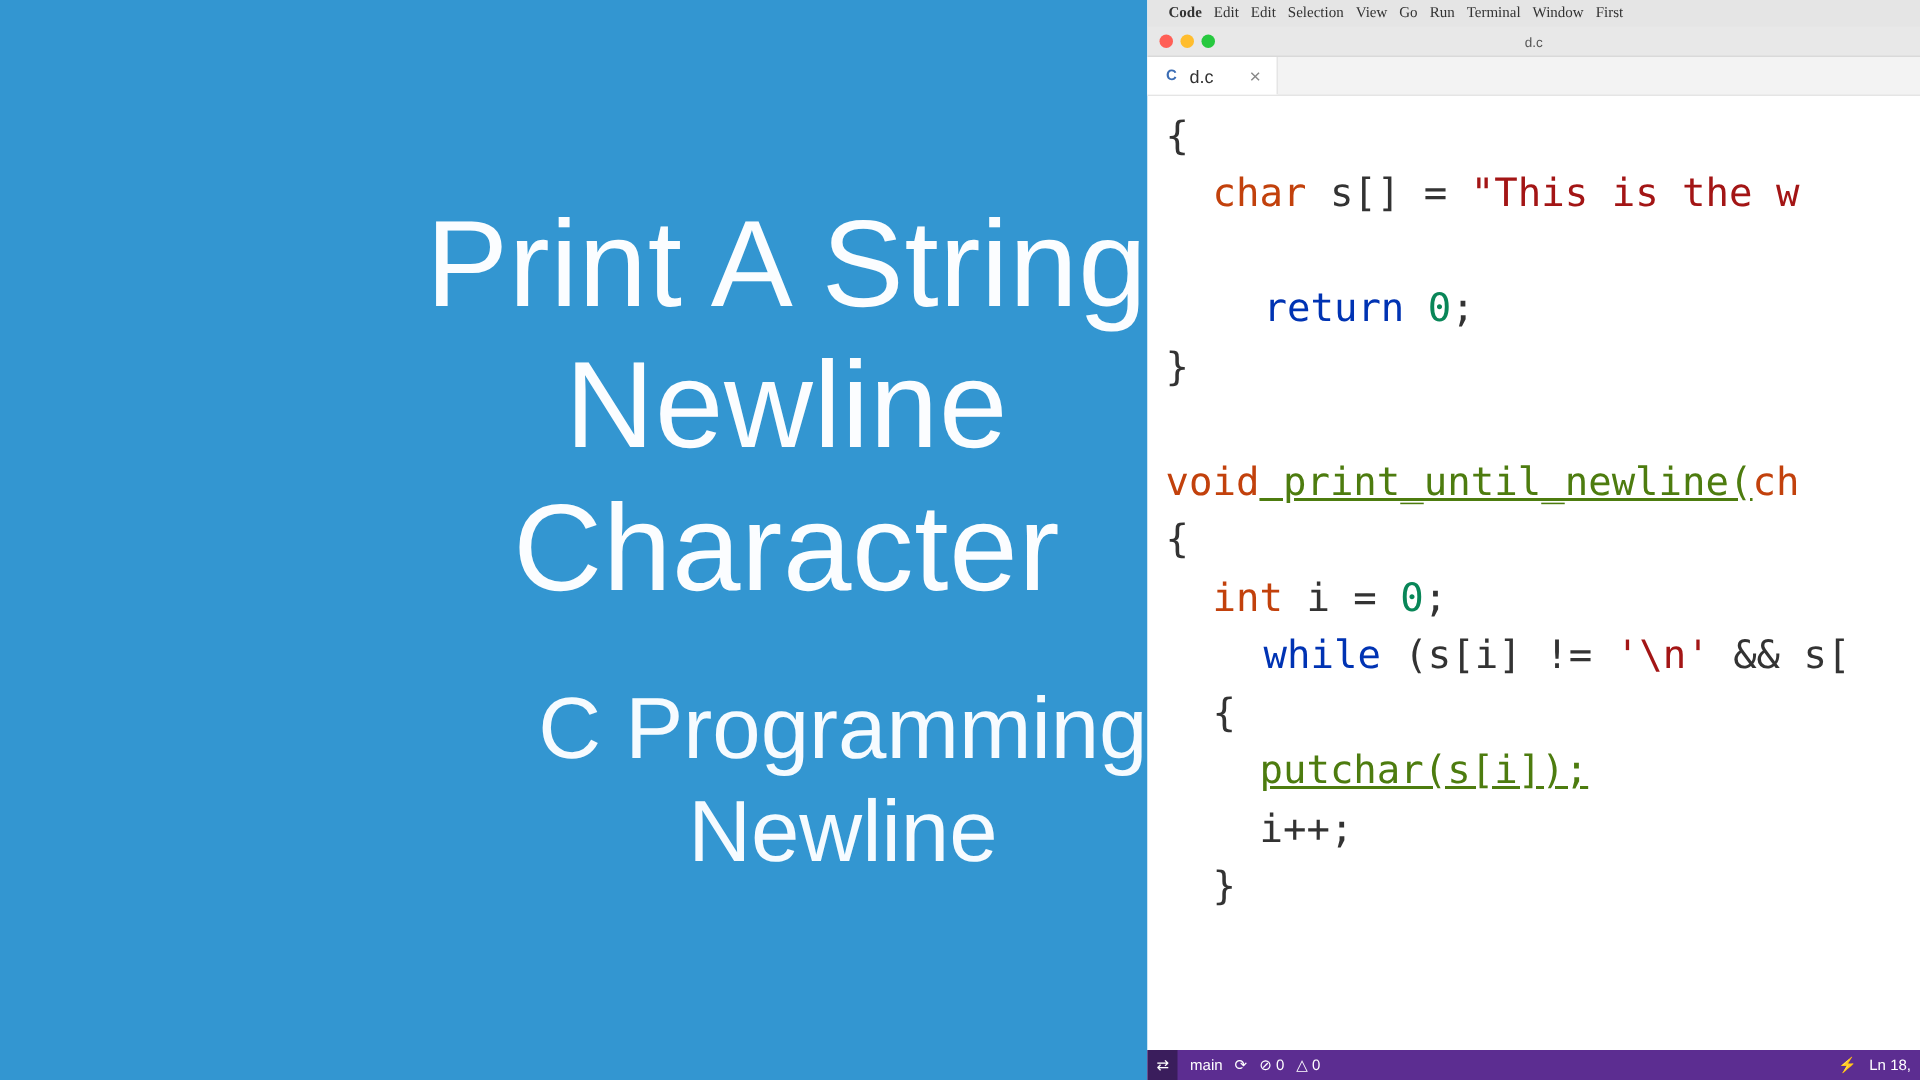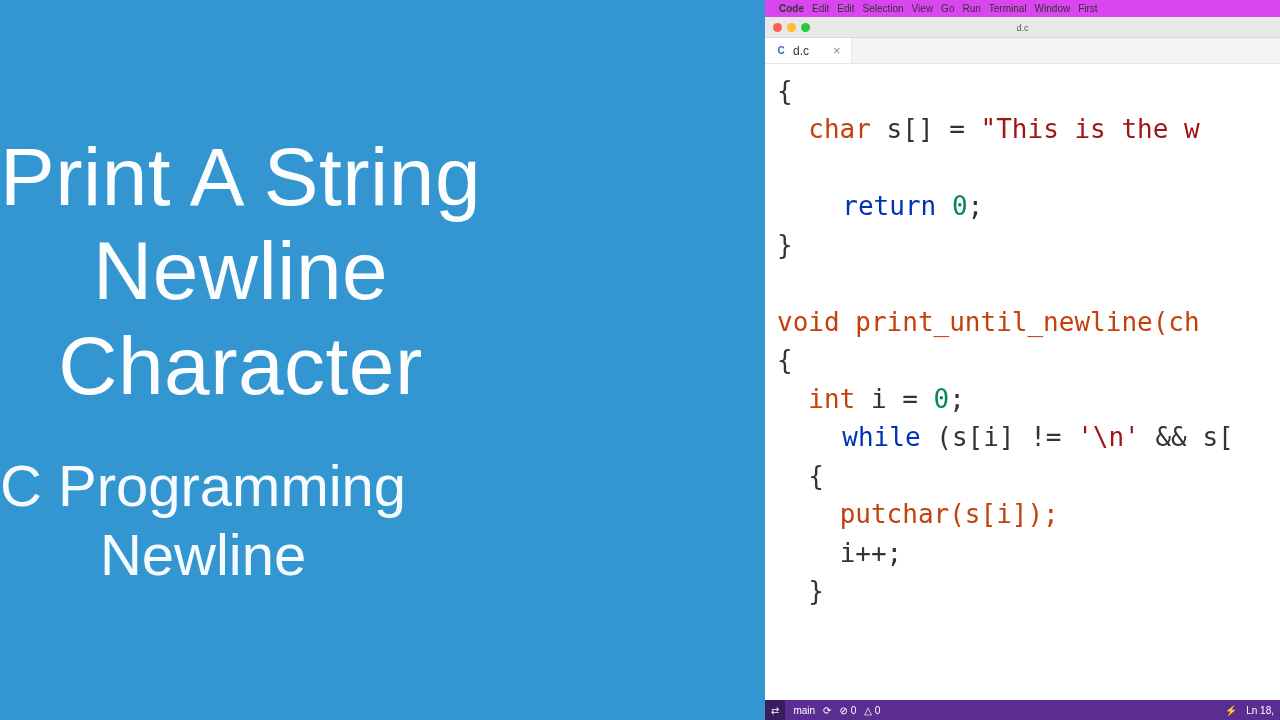--- a/index.html
+++ b/index.html
@@ -1,44 +1,44 @@
 <!DOCTYPE html>
 <html><head>
 <meta charset="utf-8">
 <style>
 * { margin: 0; padding: 0; box-sizing: border-box; }
 body { width: 1280px; height: 720px; display: flex; font-family: -apple-system, BlinkMacSystemFont, "Segoe UI", "Helvetica Neue", Arial, sans-serif; overflow: hidden; }
-.left-panel { width: 765px; height: 720px; background: #3396d1; display: flex; flex-direction: column; align-items: flex-start; justify-content: center; color: #fff; }
+.left-panel { width: 765px; height: 720px; background: #3396d1; display: flex; flex-direction: column; align-items: flex-end; justify-content: center; color: #fff; }
 .title-block { text-align: center; line-height: 1.15; }
 .title-line { font-size: 82px; font-weight: 400; letter-spacing: 0.5px; color: #fbfdff; }
 .subtitle-block { margin-top: 38px; text-align: center; line-height: 1.2; }
 .subtitle-line { font-size: 58px; font-weight: 400; color: #f6fbff; }
 .right-panel { width: 515px; height: 720px; background: #fff; display: flex; flex-direction: column; position: relative; }
-.mac-menubar { height: 18px; background: #d946ef; border-bottom: 1px solid #e6e6e6; display: flex; align-items: center; padding: 0 6px; gap: 8px; }
+.mac-menubar { height: 18px; background: #e5e5e5; border-bottom: 1px solid #e6e6e6; display: flex; align-items: center; padding: 0 6px; gap: 8px; font-family: Liberation Serif, serif; }
 .apple-icon { font-size: 11px; color: #333; }
 .menu-item { font-size: 10px; color: #333; cursor: default; }
 .menu-item.bold { font-weight: 600; }
 .window-chrome { height: 20px; background: #e8e8e8; border-bottom: 1px solid #d9d9d9; display: flex; align-items: center; position: relative; }
 .traffic-lights { display: flex; gap: 5px; padding-left: 8px; }
 .traffic-light { width: 9px; height: 9px; border-radius: 50%; }
 .tl-red { background: #ff5f56; }
 .tl-yellow { background: #ffbd2e; }
 .tl-green { background: #27c93f; }
 .window-title { position: absolute; left: 50%; transform: translateX(-50%); font-size: 9px; color: #555; }
 .tab-bar { height: 26px; background: #f3f3f3; border-bottom: 1px solid #e5e5e5; display: flex; align-items: stretch; }
 .tab { display: flex; align-items: center; gap: 6px; padding: 0 10px; background: #ffffff; border-right: 1px solid #e5e5e5; font-size: 12px; color: #333; }
 .tab-icon { width: 12px; height: 12px; display: inline-flex; align-items: center; justify-content: center; font-weight: 700; font-size: 10px; color: #3b6db4; }
 .tab-close { margin-left: 18px; font-size: 13px; color: #888; cursor: pointer; }
 .editor { flex: 1; padding: 8px 12px; font-family: "Menlo","Monaco","Consolas",monospace; font-size: 26px; line-height: 1.48; white-space: pre; overflow: hidden; color: #333; }
 .k-type { color: #c2410c; }
 .k-keyword { color: #0033b3; margin-left: 34px; }
 .k-string { color: #a31515; }
 .k-num { color: #098658; }
 .k-op { color: #333; }
-.k-fn { color: #c2410c; }
+.k-fn { color: #4d7c0f; text-decoration: underline; }
 .k-char { color: #a31515; }
 .status-bar { height: 20px; background: #5c2d91; color: #fff; display: flex; align-items: center; font-size: 10px; padding: 0 6px; justify-content: space-between; }
 .status-left { display: flex; align-items: center; gap: 8px; }
 .status-right { display: flex; align-items: center; gap: 8px; }
 .status-item { display: inline-flex; gap: 3px; }
 .remote-item { background: #3a1d5c; padding: 2px 6px; margin-left: -6px; height: 20px; display: inline-flex; align-items: center; }
 </style>
 </head>
 <body>
 

